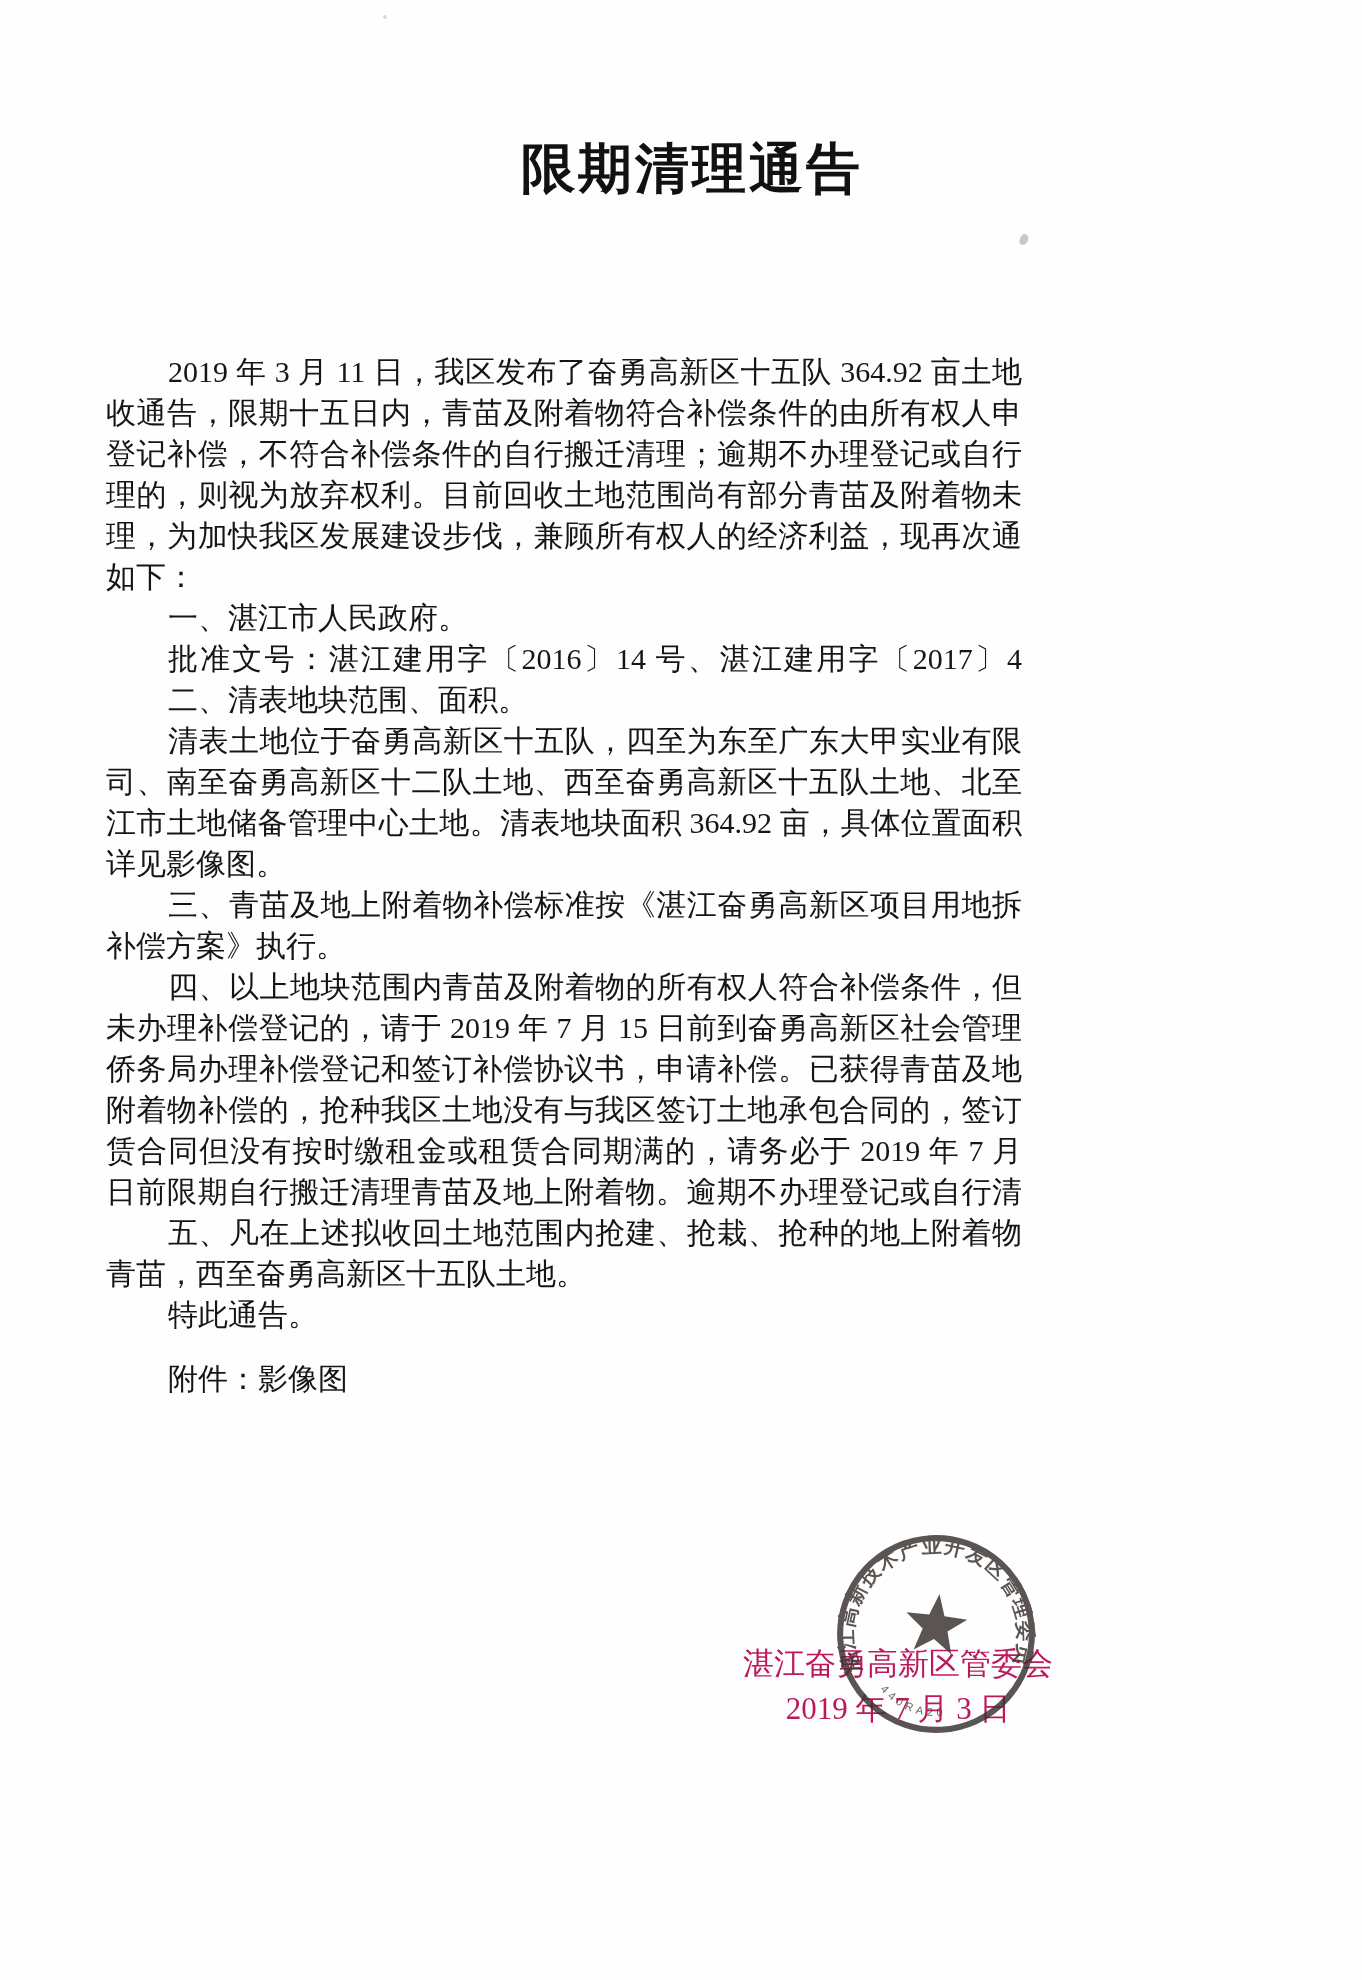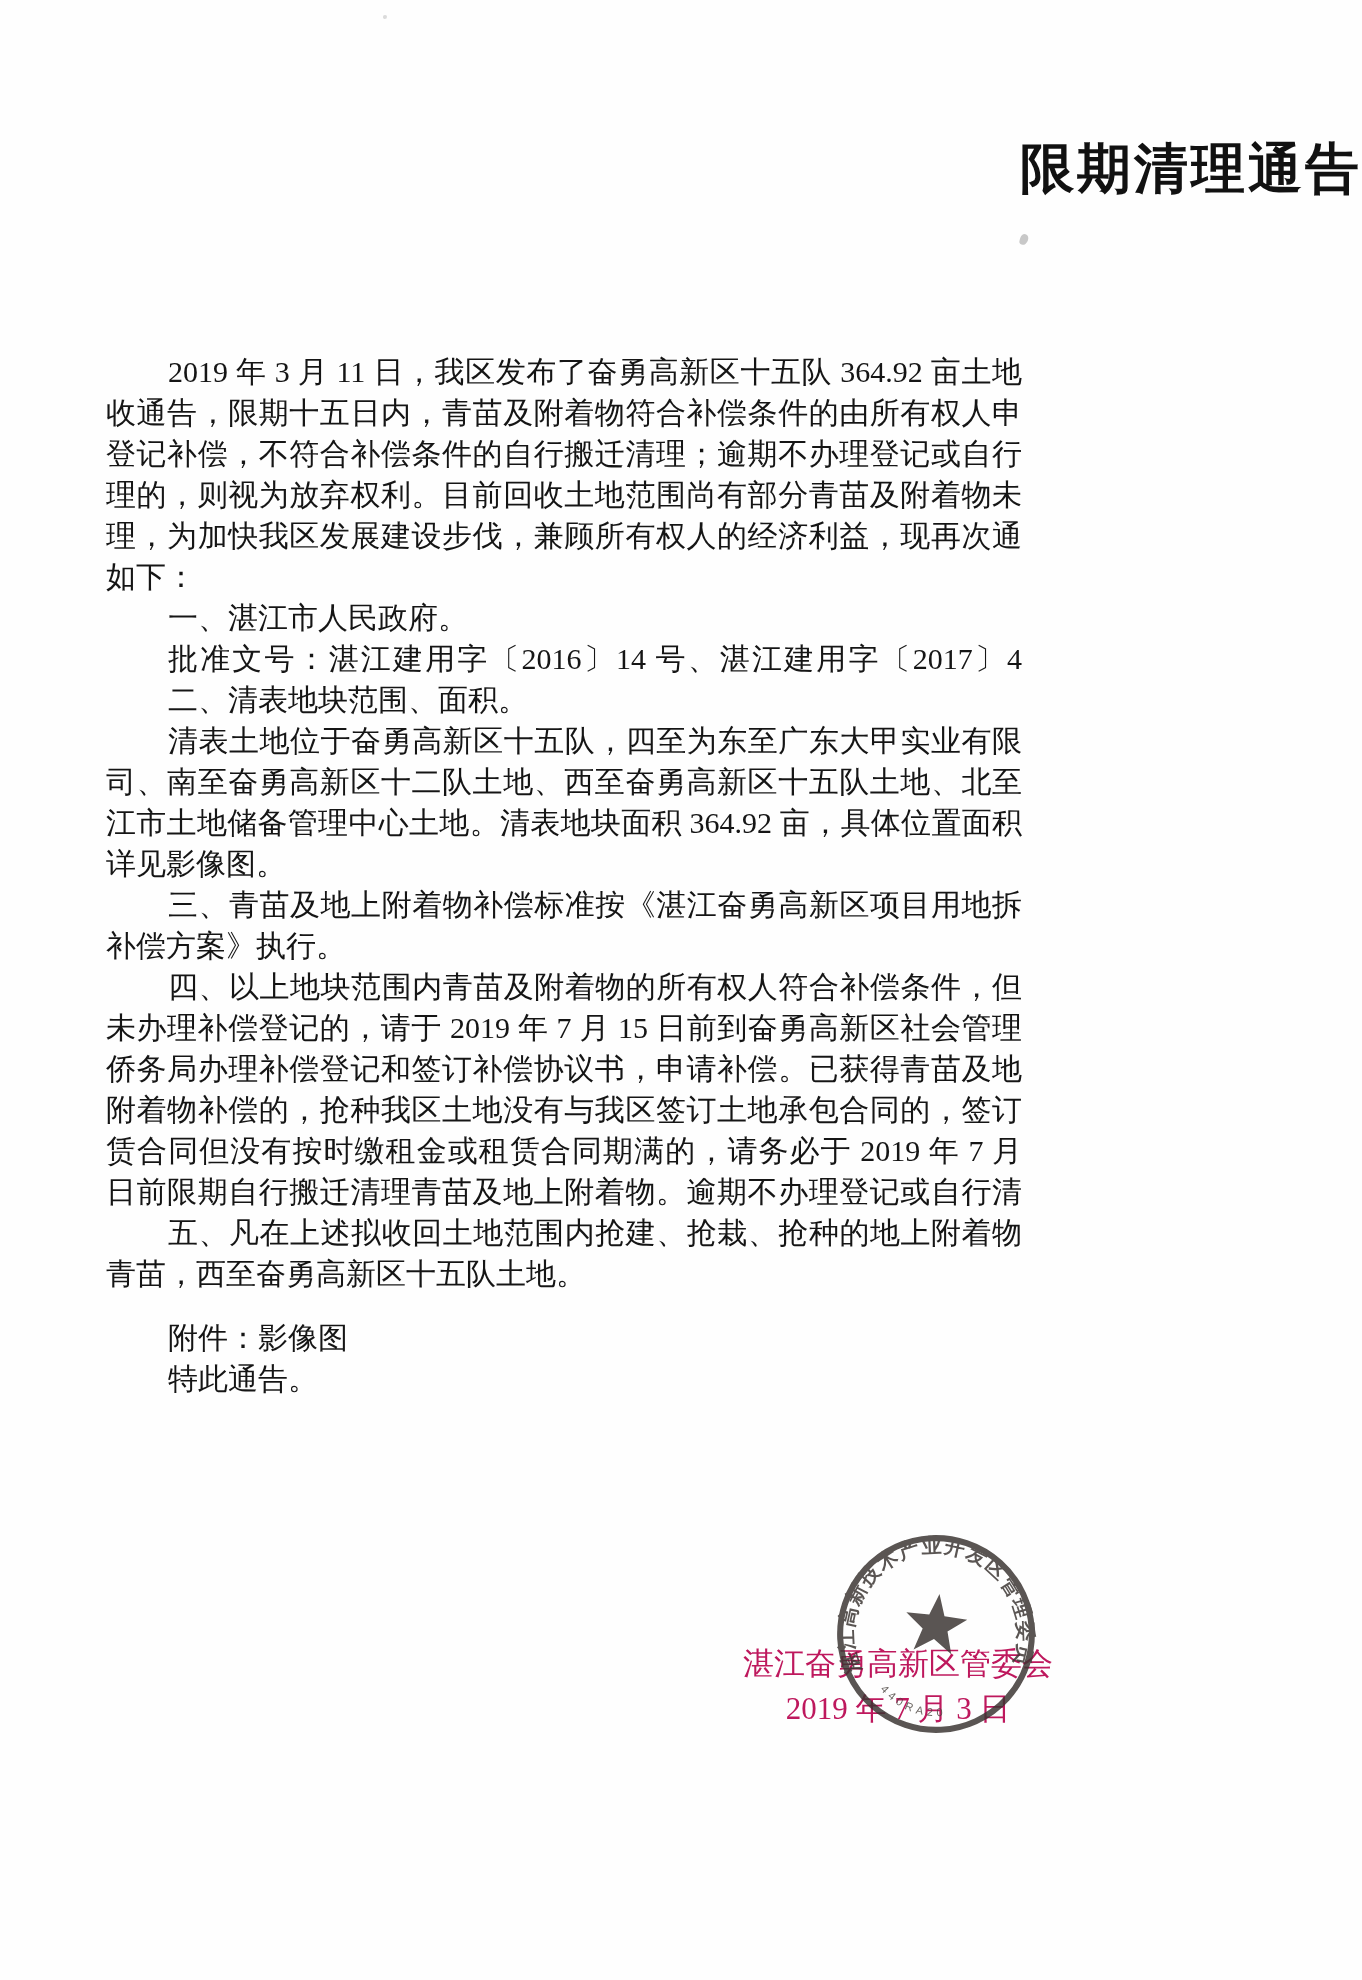--- a/index.html
+++ b/index.html
@@ -6,21 +6,21 @@
   .page{
     position:relative;
     width:1362px;height:1980px;
     background:#fefefe;
     font-family:"Liberation Serif","DejaVu Serif",serif;
     color:#1a1a1a;
     overflow:hidden;
   }
   .headwrap{
     position:absolute;left:22px;right:0;top:138px;
-    text-align:right;
+    text-align:center;
   }
   .doc-title{
     font-size:54px;
     font-weight:900;
     letter-spacing:3px;
     line-height:62px;
     color:#111;
   }
   .doc-number{
     margin-top:66px;
@@ -97,22 +97,22 @@
     <div class="line ind full">三、青苗及地上附着物补偿标准按《湛江奋勇高新区项目用地拆迁</div>
     <div class="line">补偿方案》执行。</div>
     <div class="line ind full">四、以上地块范围内青苗及附着物的所有权人符合补偿条件，但尚</div>
     <div class="line full">未办理补偿登记的，请于 2019 年 7 月 15 日前到奋勇高新区社会管理与</div>
     <div class="line full">侨务局办理补偿登记和签订补偿协议书，申请补偿。已获得青苗及地上</div>
     <div class="line full">附着物补偿的，抢种我区土地没有与我区签订土地承包合同的，签订租</div>
     <div class="line full">赁合同但没有按时缴租金或租赁合同期满的，请务必于 2019 年 7 月 20</div>
     <div class="line full">日前限期自行搬迁清理青苗及地上附着物。逾期不办理登记或自行清理</div>
     <div class="line ind full">五、凡在上述拟收回土地范围内抢建、抢栽、抢种的地上附着物和</div>
     <div class="line">青苗，西至奋勇高新区十五队土地。</div>
+    <div class="line ind">特此通告。</div>
     <div class="line ind gap">附件：影像图</div>
-    <div class="line ind">特此通告。</div>
   </div>
 
   <div class="signature">
     <div>湛江奋勇高新区管委会</div>
     <div>2019 年 7 月 3 日</div>
   </div>
 
   <svg class="seal" viewBox="0 0 220 220" aria-hidden="true">
     <circle cx="110" cy="110" r="95" fill="none" class="sealstroke" stroke-width="6"></circle>
     <path id="sealArc" d="M 34,142 A 82,82 0 1 1 186,142" fill="none"></path>

